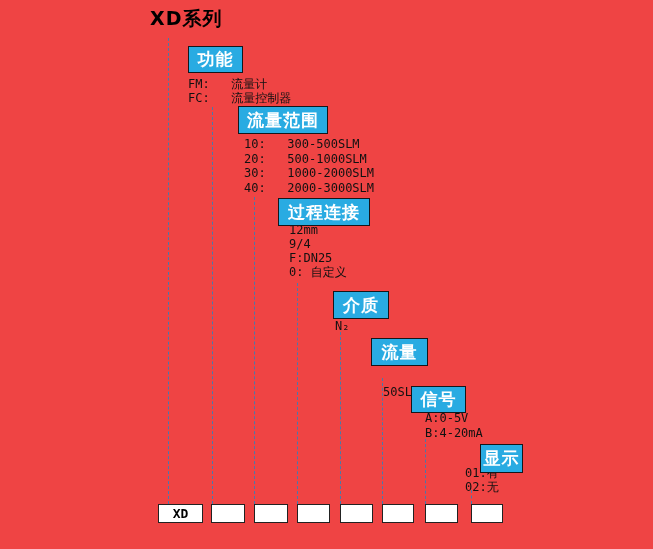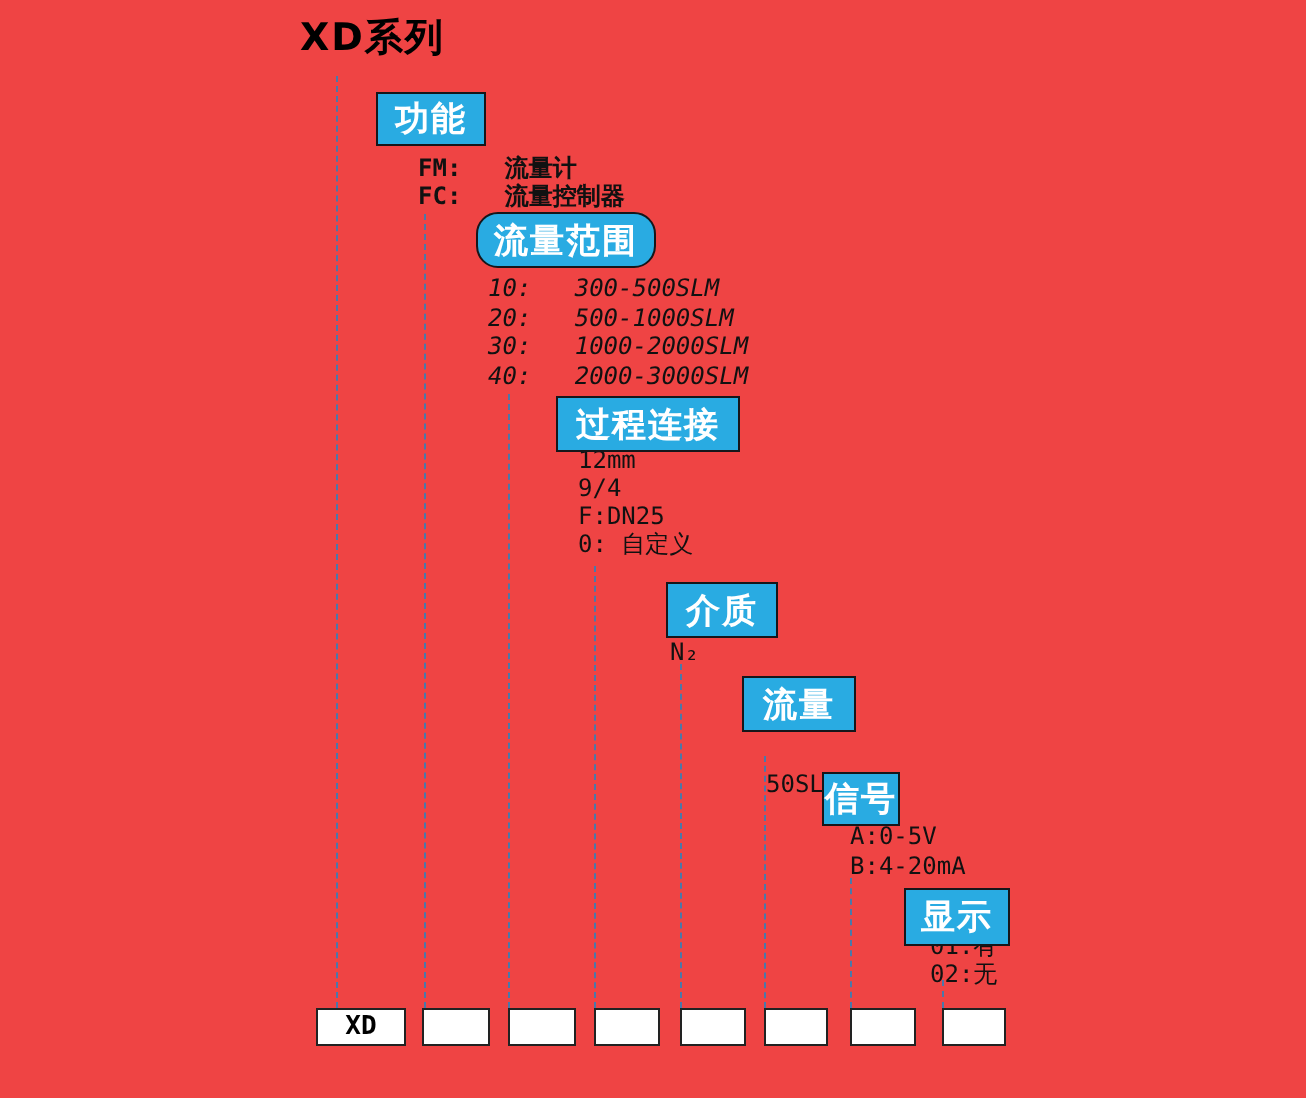--- a/index.html
+++ b/index.html
@@ -19,42 +19,42 @@
     color:#ffffff;font-weight:bold;font-size:17px;letter-spacing:1px;
     display:flex;align-items:center;justify-content:center;
     box-sizing:border-box;white-space:nowrap;
     font-family:"DejaVu Sans",sans-serif;
   }
   .opts{position:absolute;z-index:1;}
   .opt{
     font-family:"DejaVu Sans Mono","Liberation Mono",monospace;
     font-size:12px;line-height:14px;color:#111;white-space:pre;
   }
-  .opts-range .opt{line-height:14.5px;font-style:italic;}
+  .opts-range .opt{line-height:14.5px;}
   .opts-signal .opt{line-height:15px;}
   .vline{
     position:absolute;width:0;z-index:0;
     border-left:1px dashed var(--connector,#4A78AA);
   }
   .cell{
     position:absolute;top:504px;height:19px;z-index:2;
     background:#ffffff;border:1px solid #222;box-sizing:border-box;
     display:flex;align-items:center;justify-content:center;
     font:bold 13px "DejaVu Sans Mono","Liberation Mono",monospace;color:#000;margin-left:16px;
   }
   
   .lbl-function{left:188px;top:46px;width:55px;height:27px;}
-  .lbl-range   {left:238px;top:106px;width:90px;height:28px;border-radius:11px;}
+  .lbl-range   {left:238px;top:106px;width:90px;height:28px;}
   .lbl-conn    {left:278px;top:198px;width:92px;height:28px;}
   .lbl-medium  {left:333px;top:291px;width:56px;height:28px;}
   .lbl-flow    {left:371px;top:338px;width:57px;height:28px;}
-  .lbl-signal  {left:411px;top:386px;width:39px;height:27px;}
-  .lbl-display {left:452px;top:444px;width:53px;height:29px;}
+  .lbl-signal  {left:411px;top:386px;width:55px;height:27px;}
+  .lbl-display {left:480px;top:444px;width:43px;height:29px;}
   
-  .opts-function{left:209px;top:77px;font-weight:bold;}
+  .opts-function{left:188px;top:77px;}
   .opts-range   {left:244px;top:137px;}
   .opts-conn    {left:289px;top:223px;}
   .opts-medium  {left:335px;top:319px;}
   .opts-flow    {left:383px;top:365px;margin-top:20px;}
   .opts-signal  {left:425px;top:411px;}
   .opts-display {left:465px;top:466px;}
   
   .line-1{left:168px;top:38px;height:466px;}
   .line-2{left:212px;top:107px;height:397px;}
   .line-3{left:254px;top:197px;height:307px;}

